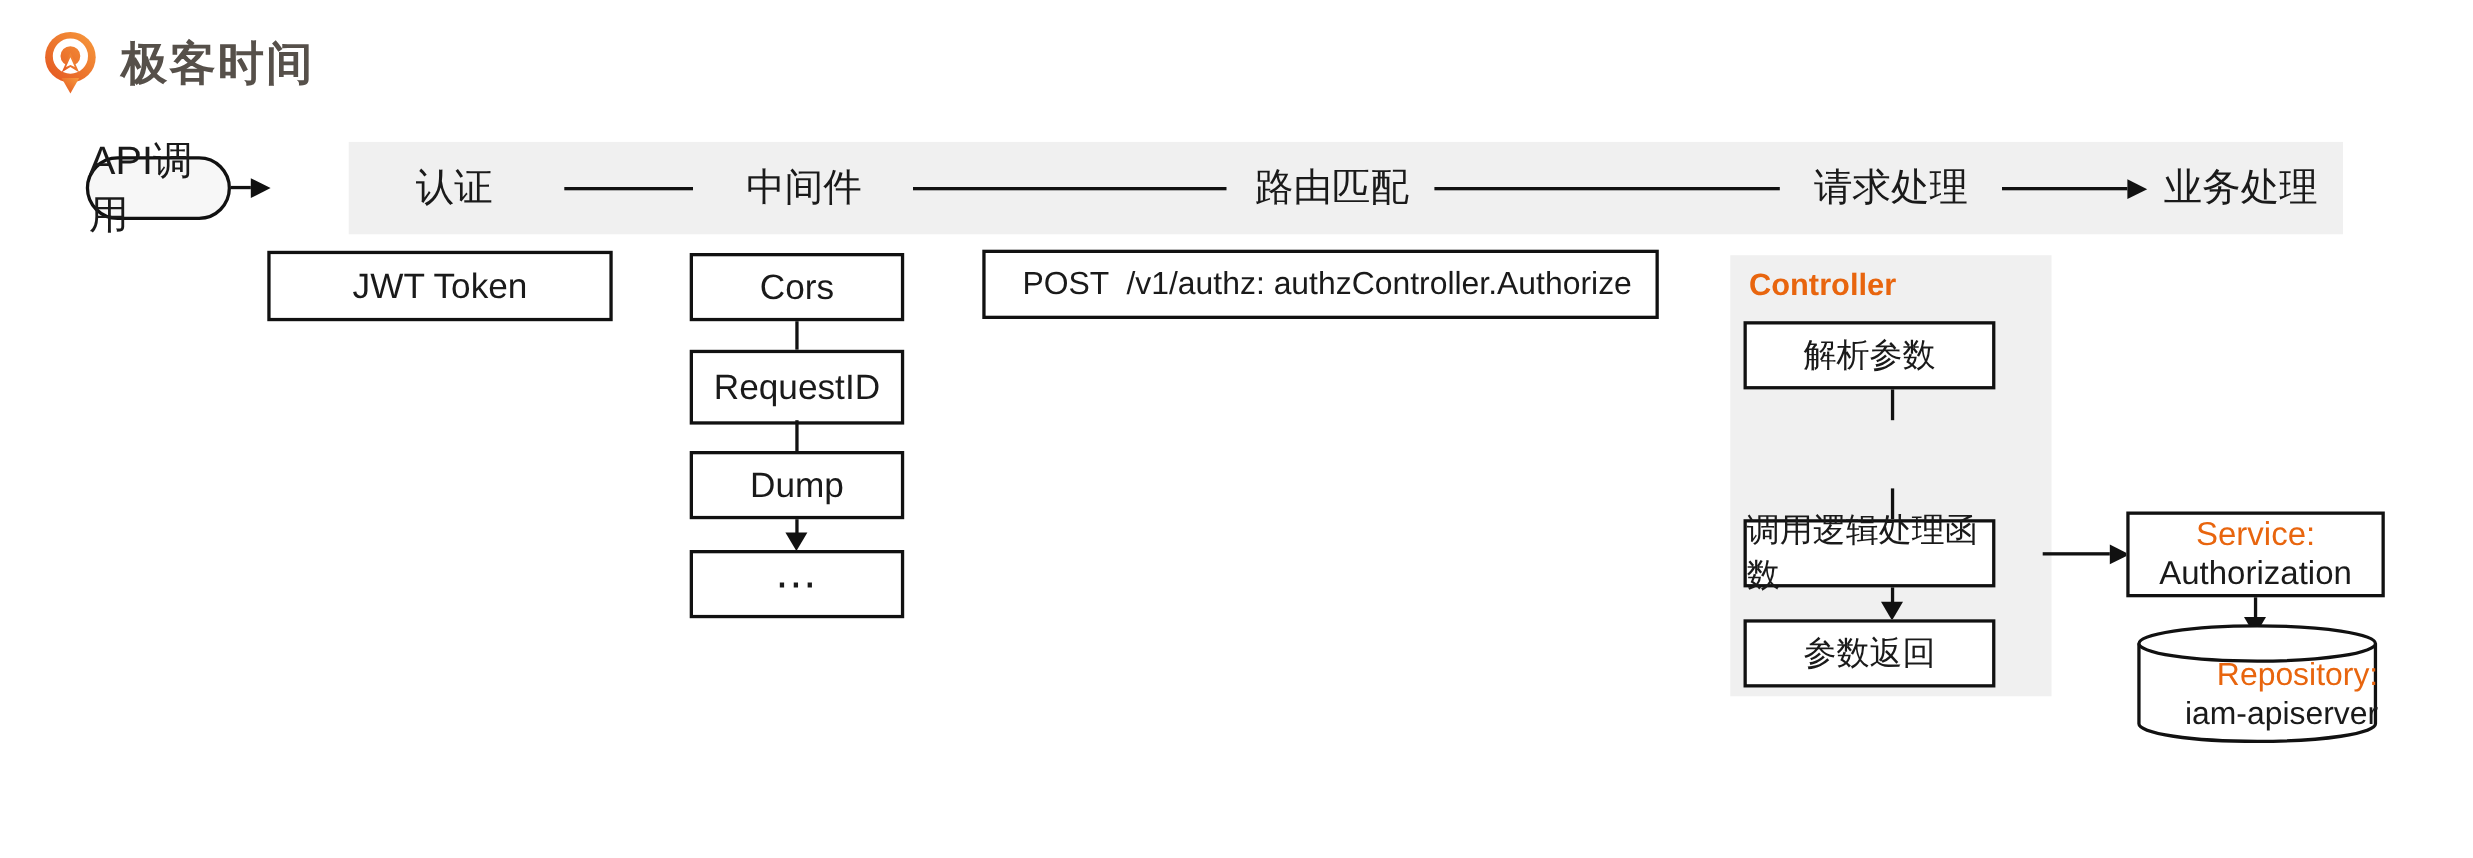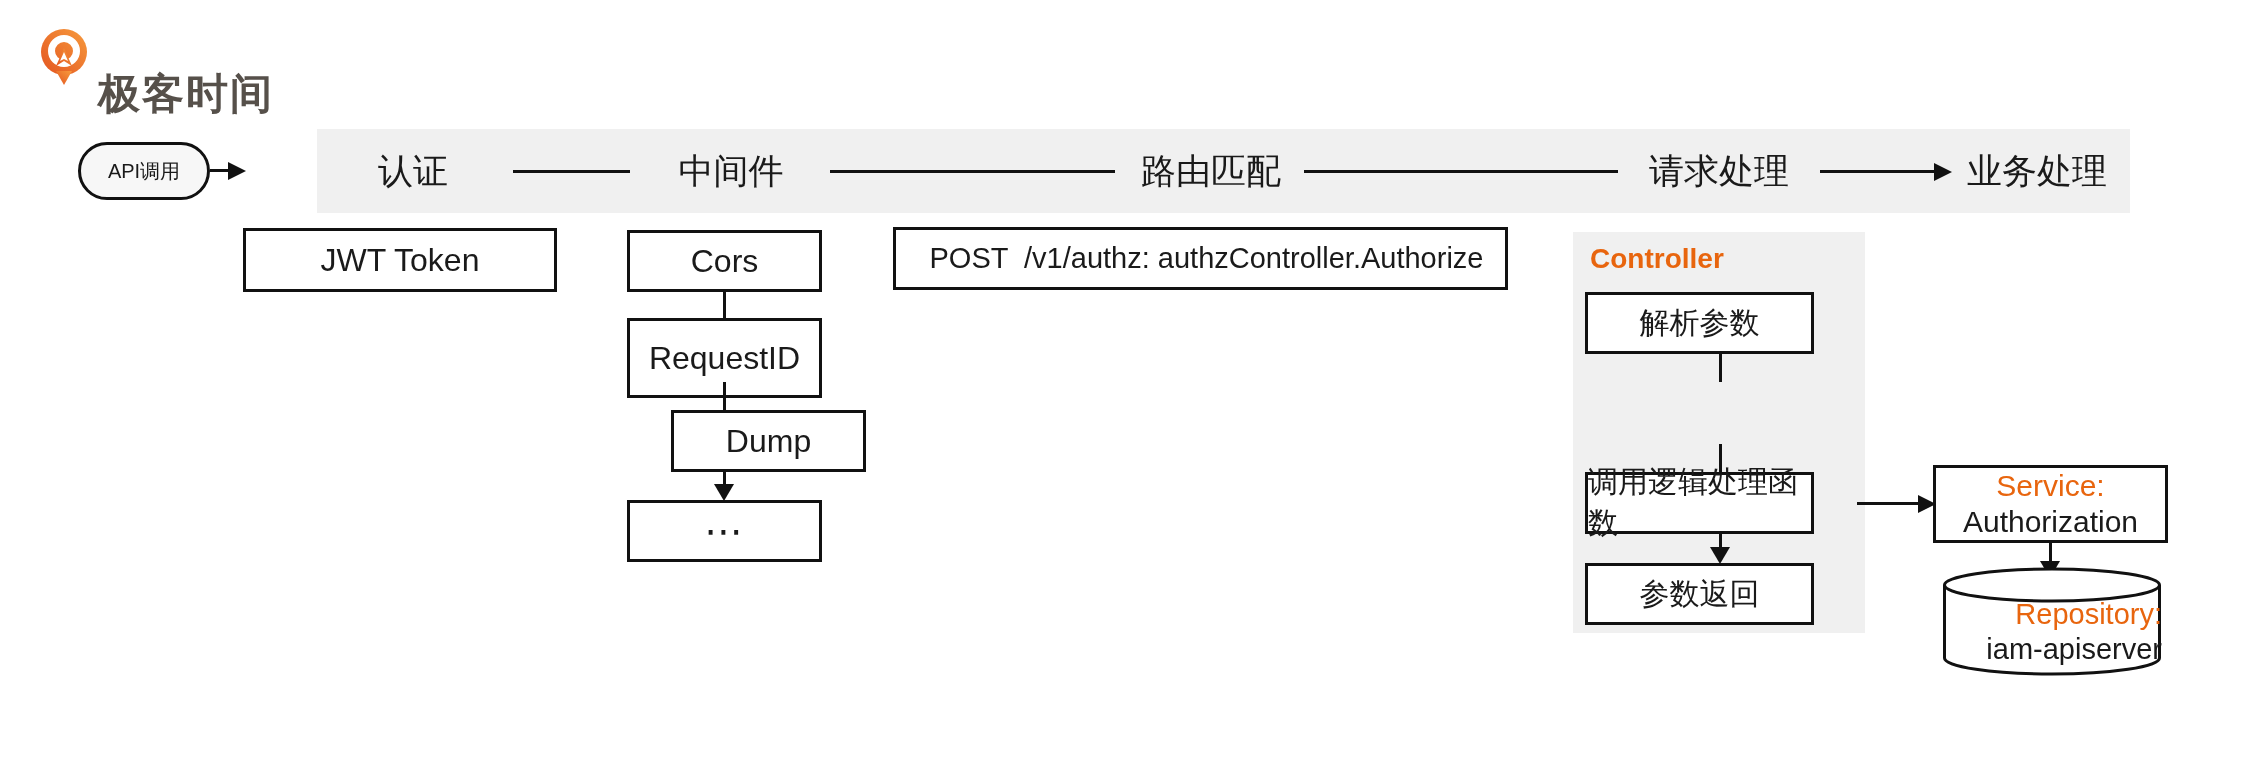--- a/index.html
+++ b/index.html
@@ -3,26 +3,26 @@
 <meta charset="utf-8">
 <style>
   html,body{margin:0;padding:0;background:#ffffff;}
   .canvas{
     position:relative;width:2248px;height:780px;background:#ffffff;
     font-family:"Liberation Sans","DejaVu Sans",sans-serif;color:#1a1a1a;
     overflow:hidden;
   }
   .abs{position:absolute;}
   
-  .logo-text{left:98px;top:30px;font-size:42px;font-weight:700;color:#56504a;letter-spacing:2px;margin-top:36px;}
+  .logo-text{left:110px;top:30px;font-size:42px;font-weight:700;color:#56504a;letter-spacing:2px;}
   
   .pill{
     left:78px;top:142px;width:132px;height:58px;border:3px solid #111111;border-radius:31px;
     background:#f7f7f7;display:flex;align-items:center;justify-content:center;
-    font-size:20px;box-sizing:border-box;
+    font-size:36px;box-sizing:border-box;
   }
   
   .hline{height:3px;background:#111111;}
   .vline{width:3px;background:#111111;}
   .ah-right{width:0;height:0;border-top:9px solid transparent;border-bottom:9px solid transparent;border-left:18px solid #111111;}
   .ah-down{width:0;height:0;border-left:10px solid transparent;border-right:10px solid transparent;border-top:17px solid #111111;}
   
   .band{left:317px;top:129px;width:1813px;height:84px;background:#f0f0f0;}
   .stage-label{
     top:151px;transform:translateX(-50%);font-size:35px;line-height:40px;
@@ -93,25 +93,25 @@
   <div class="abs stage-label" style="left:2037px;">业务处理</div>
 
   <div class="abs box" style="left:243px;top:228px;width:314px;height:64px;">
     <span>JWT Token</span>
   </div>
 
   <div class="abs box" style="left:627px;top:230px;width:195px;height:62px;">
     <span>Cors</span>
   </div>
   <div class="abs vline" style="left:723px;top:292px;height:26px;"></div>
-  <div class="abs box" style="left:627px;top:318px;width:195px;height:80px;">
+  <div class="abs box" style="left:627px;top:318px;width:195px;height:68px;">
     <span>RequestID</span>
   </div>
   <div class="abs vline" style="left:723px;top:382px;height:28px;"></div>
-  <div class="abs box" style="left:627px;top:410px;width:195px;height:62px;margin-left:44px;">
+  <div class="abs box" style="left:627px;top:410px;width:195px;height:62px;">
     <span>Dump</span>
   </div>
   <div class="abs vline" style="left:723px;top:472px;height:13px;"></div>
   <div class="abs ah-down" style="left:714px;top:484px;"></div>
   <div class="abs box dots" style="left:627px;top:500px;width:195px;height:62px;">
     <span>⋯</span>
   </div>
 
   <div class="abs box route-box" style="left:893px;top:227px;width:615px;height:63px;">
     <span class="pre">POST  /v1/authz: authzController.Authorize</span>

